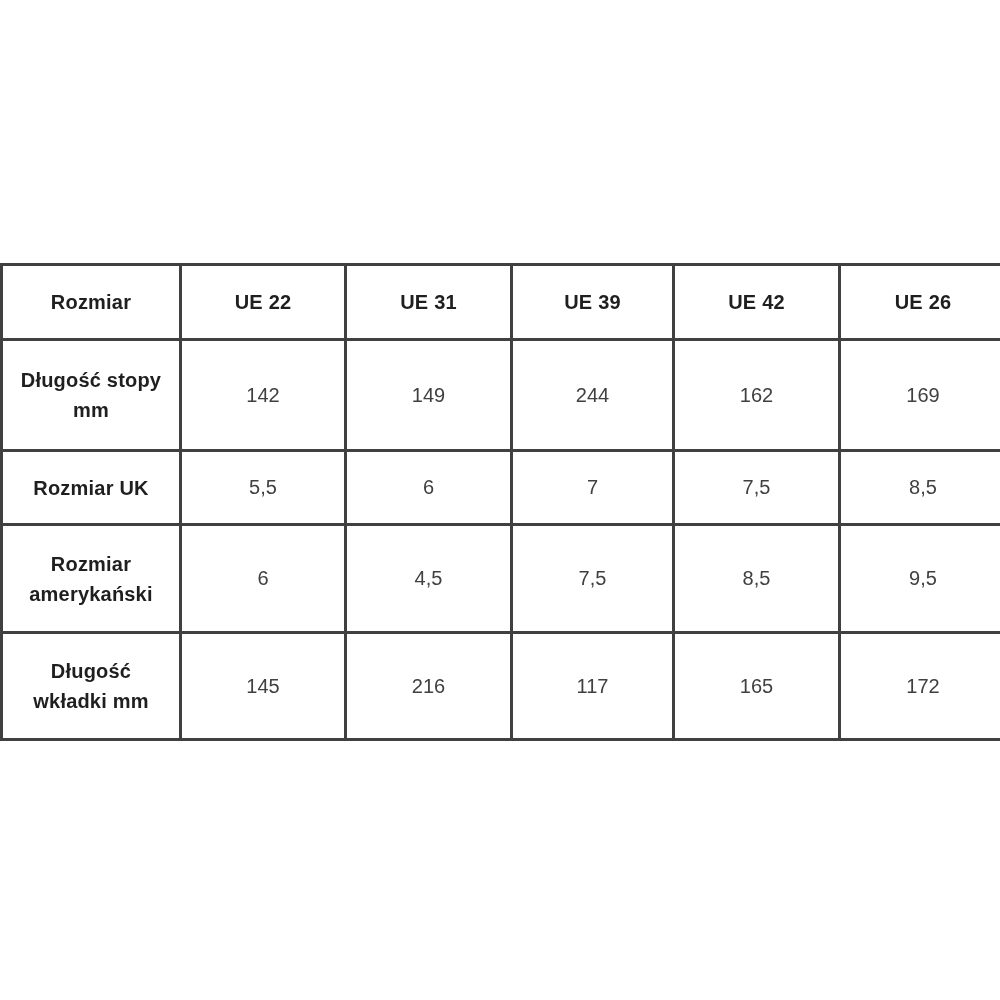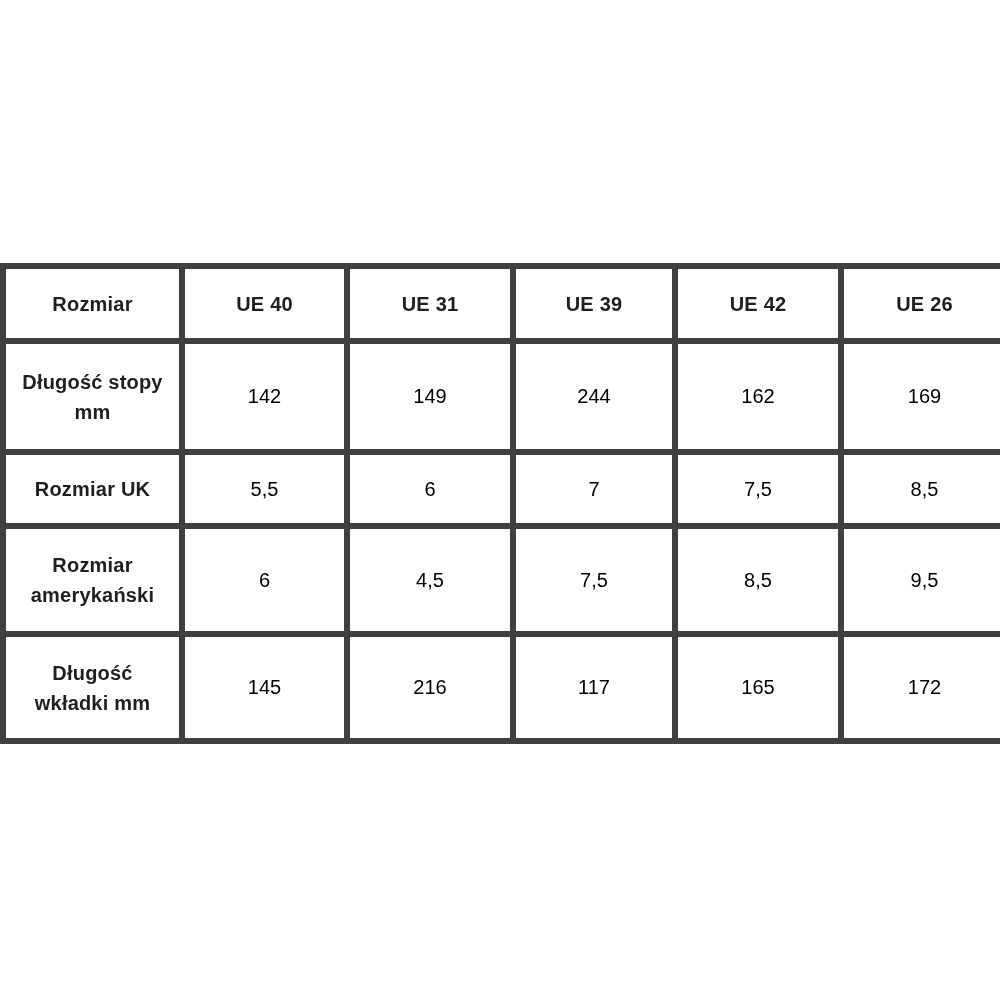--- a/index.html
+++ b/index.html
@@ -27,21 +27,21 @@
     table-layout: fixed;
     width: 1005px;
   }
   .size-table col.c0 { width: 179px; }
   .size-table col.c1 { width: 165px; }
   .size-table col.c2 { width: 166px; }
   .size-table col.c3 { width: 162px; }
   .size-table col.c4 { width: 166px; }
   .size-table col.c5 { width: 167px; }
   .size-table td, .size-table th {
-    border: 6px solid #404040;
+    border: 3px solid #404040;
     text-align: center;
     vertical-align: middle;
     padding: 8px 14px;
     box-sizing: border-box;
     background: #ffffff;
   }
   .size-table .head-row { height: 75px; }
   .size-table .row-0 { height: 111px; }
   .size-table .row-1 { height: 74px; }
   .size-table .row-2 { height: 108px; }
@@ -49,41 +49,41 @@
   .size-table th {
     font-size: 20px;
     font-weight: 700;
     color: #1f1f1f;
     line-height: 1.5;
     letter-spacing: 0.2px;
   }
   .size-table td.value-cell {
     font-size: 20px;
     font-weight: 400;
-    color: #000000;
+    color: #404040;
   }
 </style>
 </head>
 <body>
 
 <div class="page">
   <div class="table-wrap">
     <table class="size-table">
       <colgroup>
         <col class="c0">
           <col class="c1">
           <col class="c2">
           <col class="c3">
           <col class="c4">
           <col class="c5">
       </colgroup>
       <thead>
         <tr class="head-row">
           <th>Rozmiar</th>
-          <th>UE 40</th>
+          <th>UE 22</th>
           <th>UE 31</th>
           <th>UE 39</th>
           <th>UE 42</th>
           <th>UE 26</th>
         </tr>
       </thead>
       <tbody>
         <tr class="row-0">
           <th scope="row">Długość stopy mm</th>
           <td class="value-cell">142</td>

